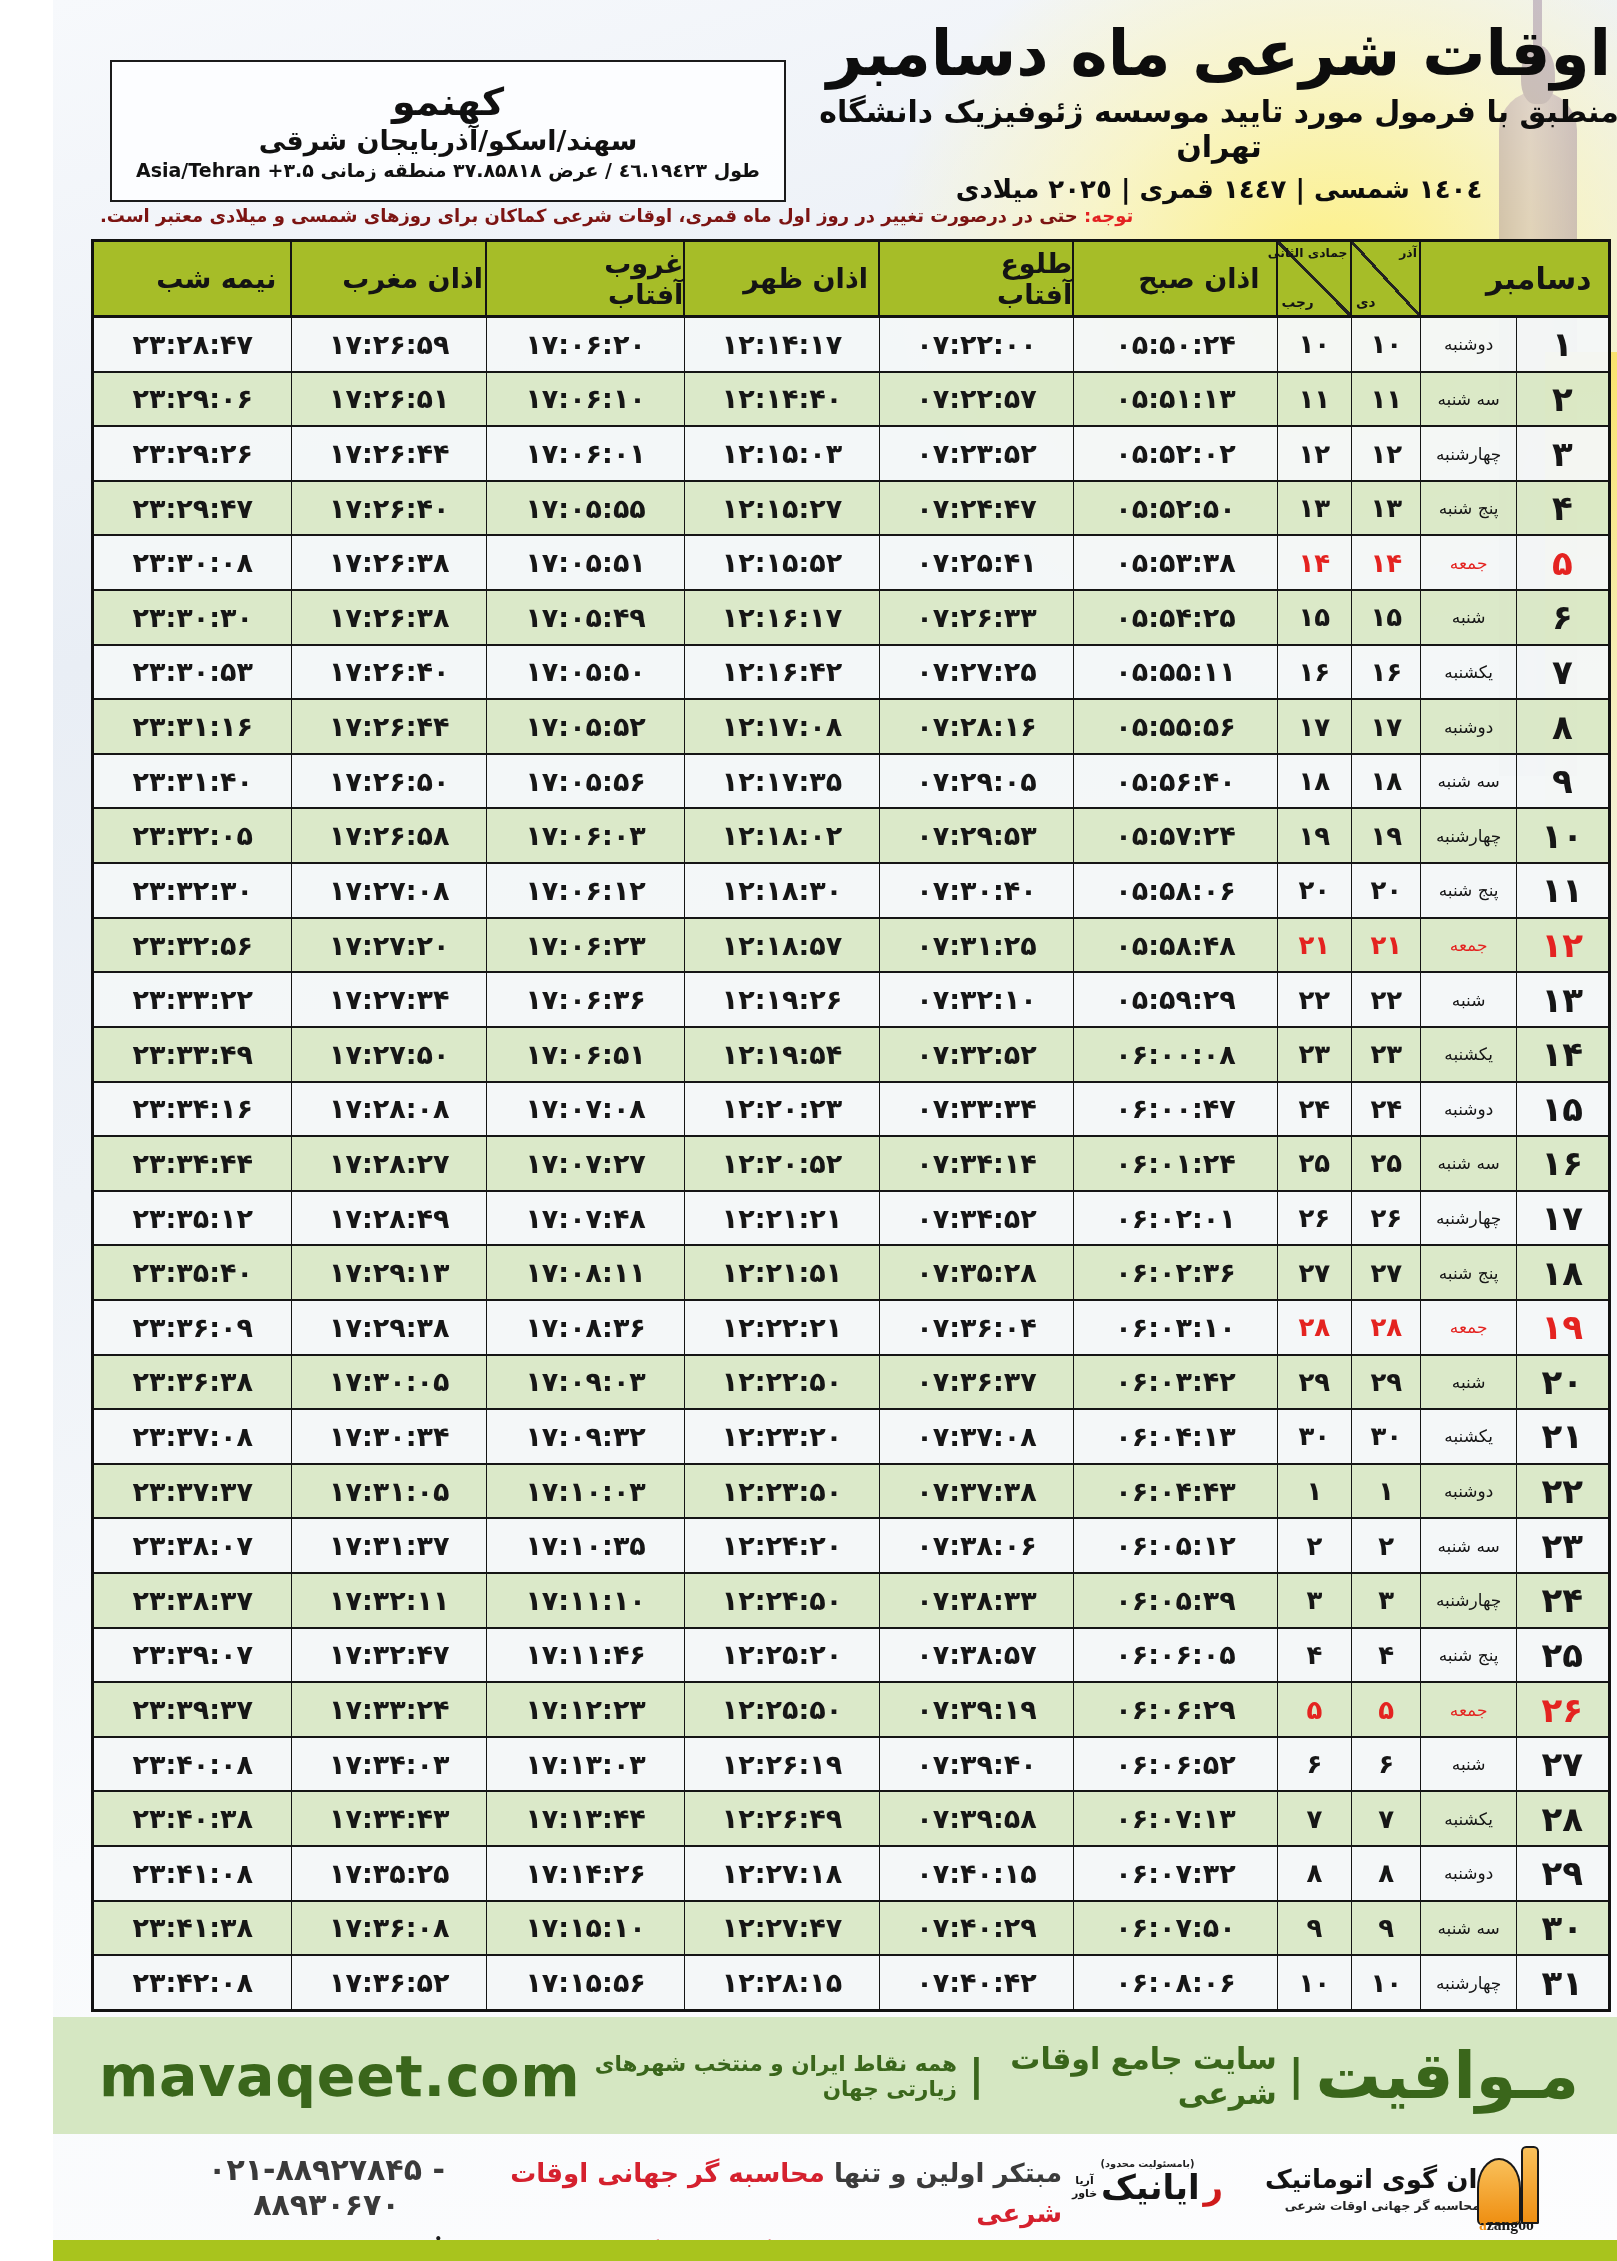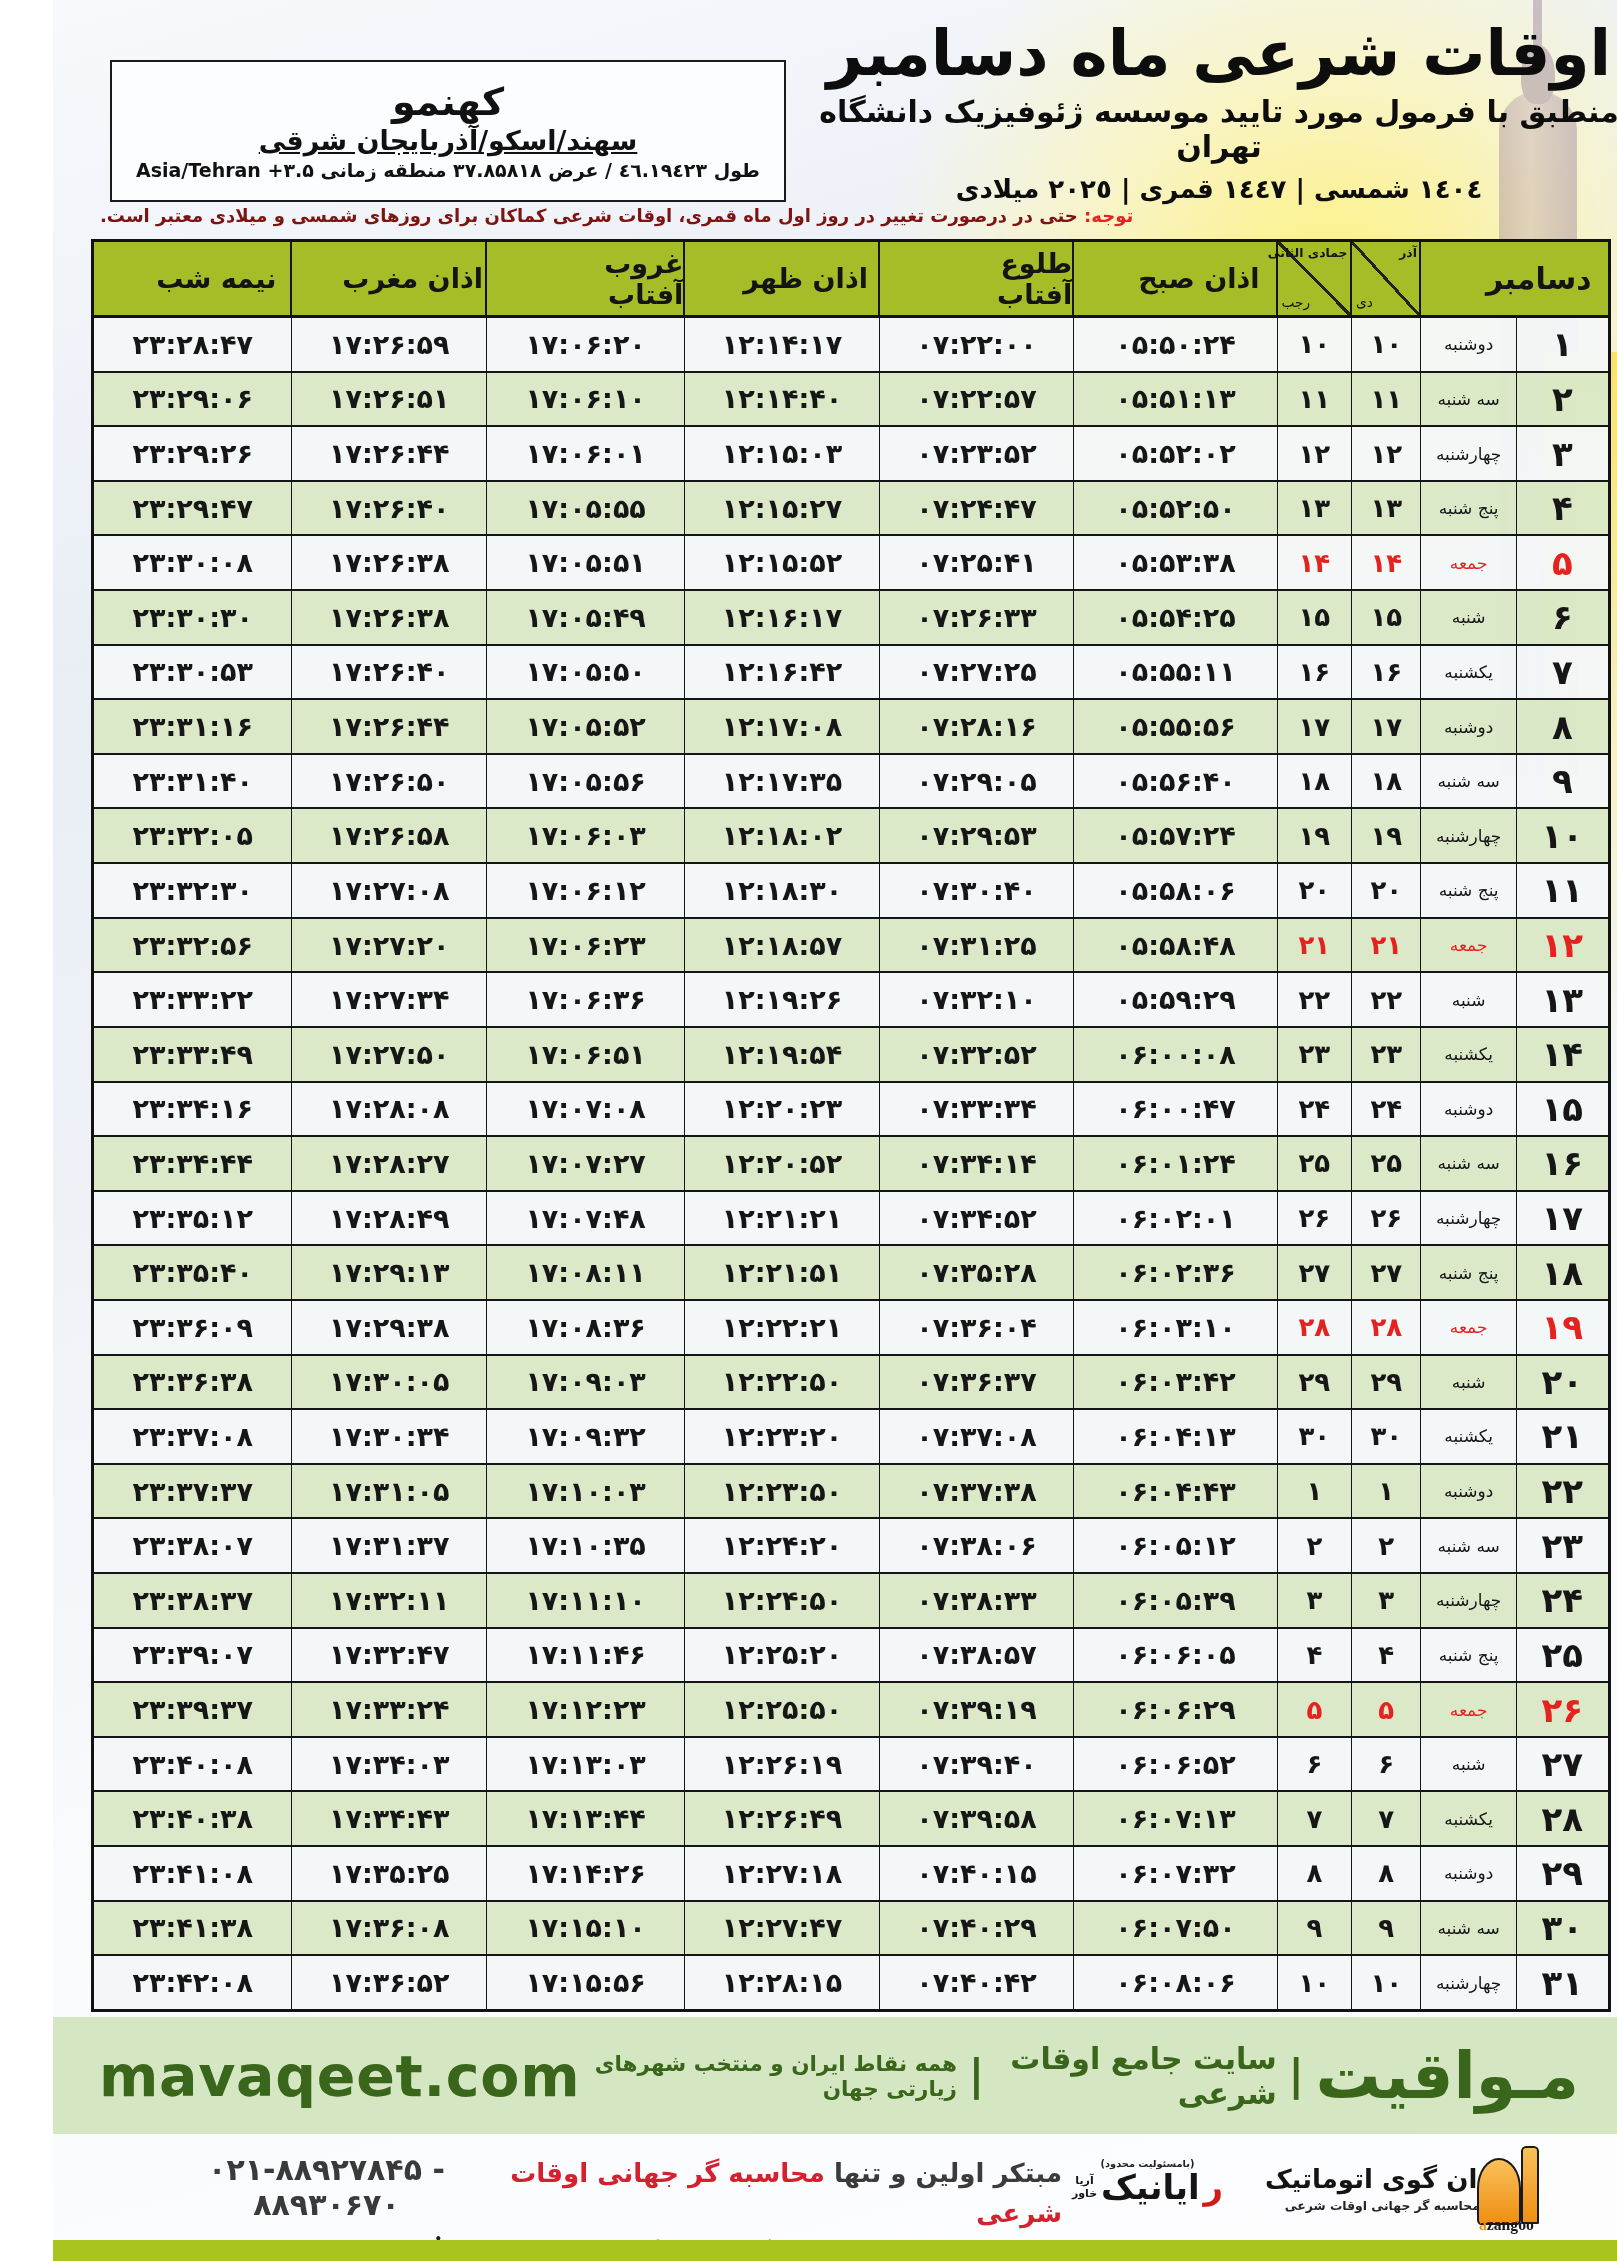--- a/index.html
+++ b/index.html
@@ -15,21 +15,21 @@
   .minaret{position:absolute; right:40px; top:91px; width:78px; height:685px; opacity:.35;
         background:linear-gradient(90deg,#8f6f96,#b99bb4 40%,#86648d); border-radius:39px 39px 0 0;}
   .minaret:before{content:""; position:absolute; top:-46px; left:22px; width:34px; height:59px;
         background:#7d5e86; border-radius:50% 50% 40% 40%;}
   .minaret:after{content:""; position:absolute; top:-98px; left:34px; width:9px; height:59px; background:#7d5e86;}
   
   .city-box{position:absolute; left:57px; top:60px; width:672px; height:138px;
         background:rgba(252,253,255,.94); border:2.6px solid #1b1b1b;
         display:flex; flex-direction:column; align-items:center; justify-content:center; gap:6.5px; text-align:center;}
   .city-name{font-size:38px; font-weight:bold; color:#111; line-height:1;}
-  .city-region{font-size:27px; font-weight:bold; color:#111; line-height:1;text-decoration:underline;}
+  .city-region{font-size:27px; font-weight:bold; color:#111; line-height:1;}
   .city-coords{font-size:19px; font-weight:bold; color:#111; line-height:1; direction:rtl;}
   .city-coords .ltr{direction:ltr; unicode-bidi:embed;}
   
   .title-block{position:absolute; left:750px; top:19.6px; width:832px; text-align:center; color:#0d0d0d;}
   .main-title{font-size:63px; font-weight:bold; line-height:1.08;}
   .sub-title{font-size:30px; font-weight:bold; margin-top:6px;}
   .era-line{font-size:26px; font-weight:bold; margin-top:10.4px;}
   
   .note-line{position:absolute; top:205px; right:47px; left:47px; font-size:18px; font-weight:bold;
         color:#7c1412; text-align:left;}
@@ -37,21 +37,21 @@
   
   .ptable{position:absolute; top:239px; left:38px; width:1520px; height:1773px;
         border:3.3px solid #121212; display:flex; flex-direction:column; background:rgba(255,255,255,.35); box-sizing:border-box;}
   .phead{height:73px; background:#a6bd28; border-bottom:3.3px solid #121212; display:grid;
         grid-template-columns:188fr 70fr 75fr 205fr 196fr 196fr 200fr 196fr 200fr; direction:rtl;}
   .hc{display:flex; align-items:center; justify-content:center; font-size:27px; font-weight:bold; color:#141414; position:relative;padding-left:48px;}
   .hc + .hc{border-inline-start:2px solid #141414;}
   .hc-dec{font-size:30px;}
   .hc-split{background-image:linear-gradient(to bottom left, transparent 48.5%, #222 48.5%, #222 51.5%, transparent 51.5%);}
   .sp-top{position:absolute; top:2.6px; right:2.6px; font-size:12.4px; font-weight:bold; white-space:nowrap;}
-  .sp-bottom{position:absolute; bottom:5.2px; left:3.9px; font-size:13.7px; font-weight:normal; white-space:nowrap;}
+  .sp-bottom{position:absolute; bottom:5.2px; left:3.9px; font-size:13.7px; font-weight:bold; white-space:nowrap;}
   .pbody{flex:1; display:flex; flex-direction:column;}
   .prow{flex:1; display:grid; grid-template-columns:92fr 96fr 70fr 75fr 205fr 196fr 196fr 200fr 196fr 200fr;
         direction:rtl; border-bottom:2.6px solid #151515;}
   .prow:last-child{border-bottom:none;}
   .prow.odd{background:rgba(243,246,248,.93);}
   .prow.even{background:rgba(217,232,198,.95);}
   .c{display:flex; align-items:center; justify-content:center; color:#161616; overflow:hidden;}
   .c + .c{border-inline-start:1.3px solid #151515;}
   .d-num{font-size:34px; font-weight:bold;}
   .d-week{font-size:17px;}

